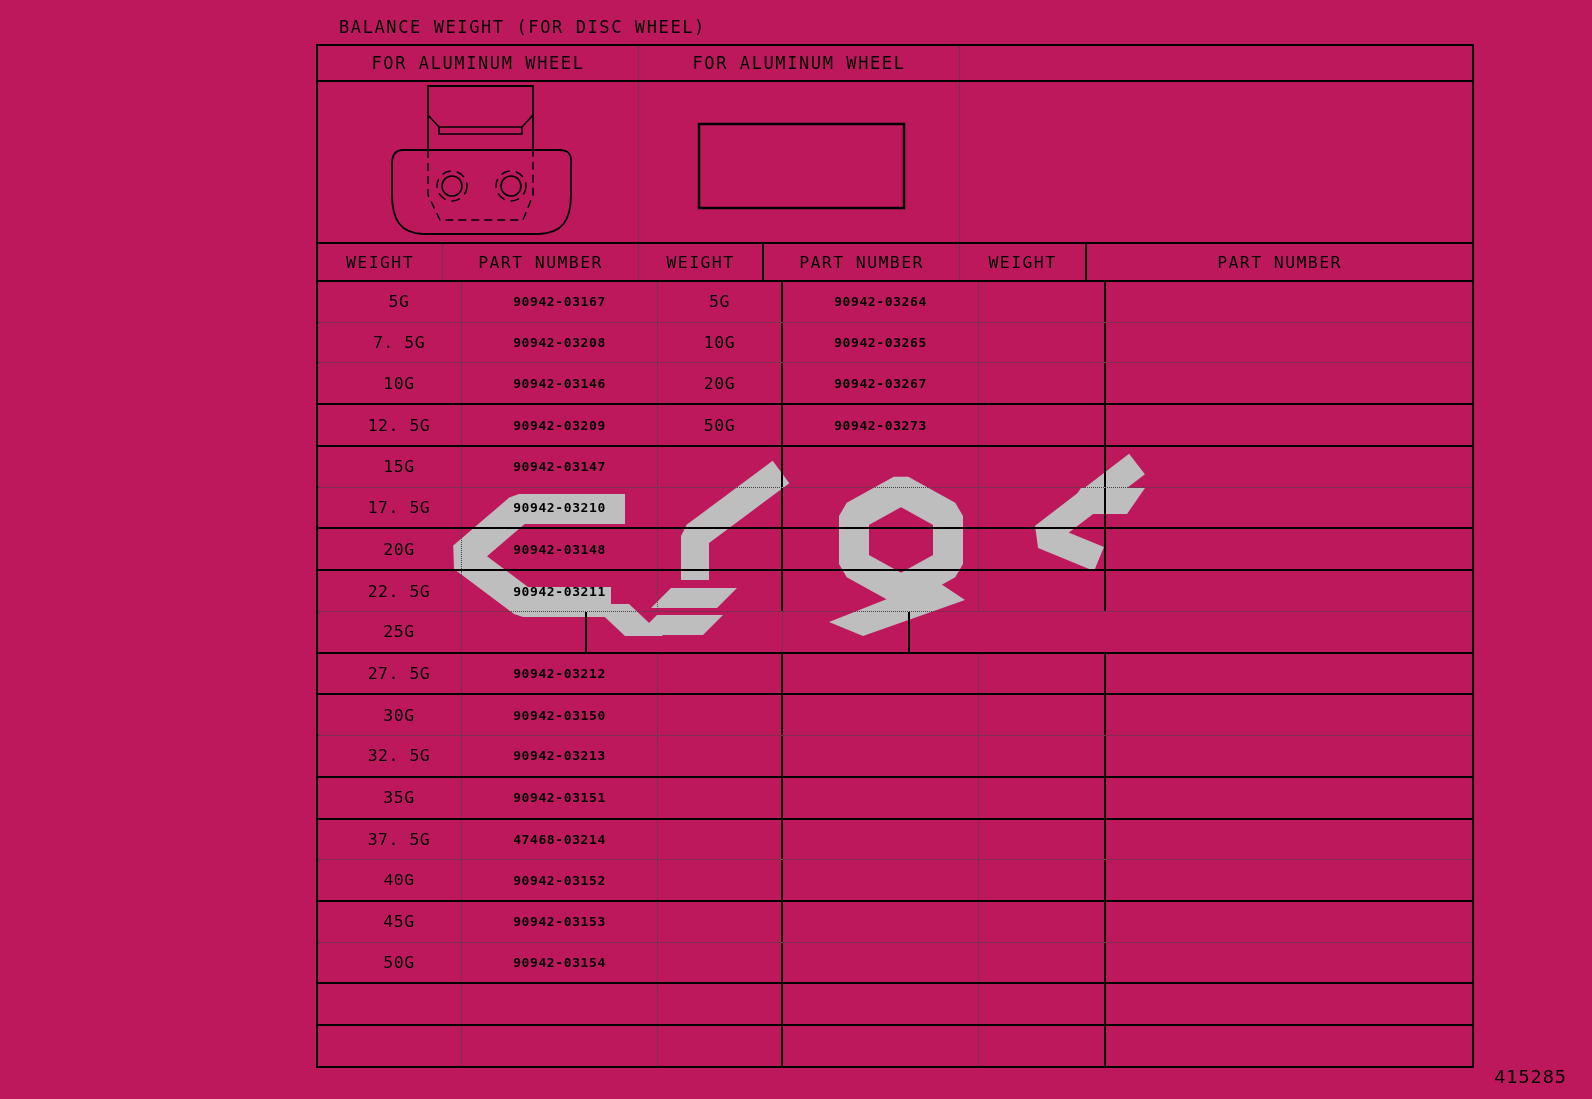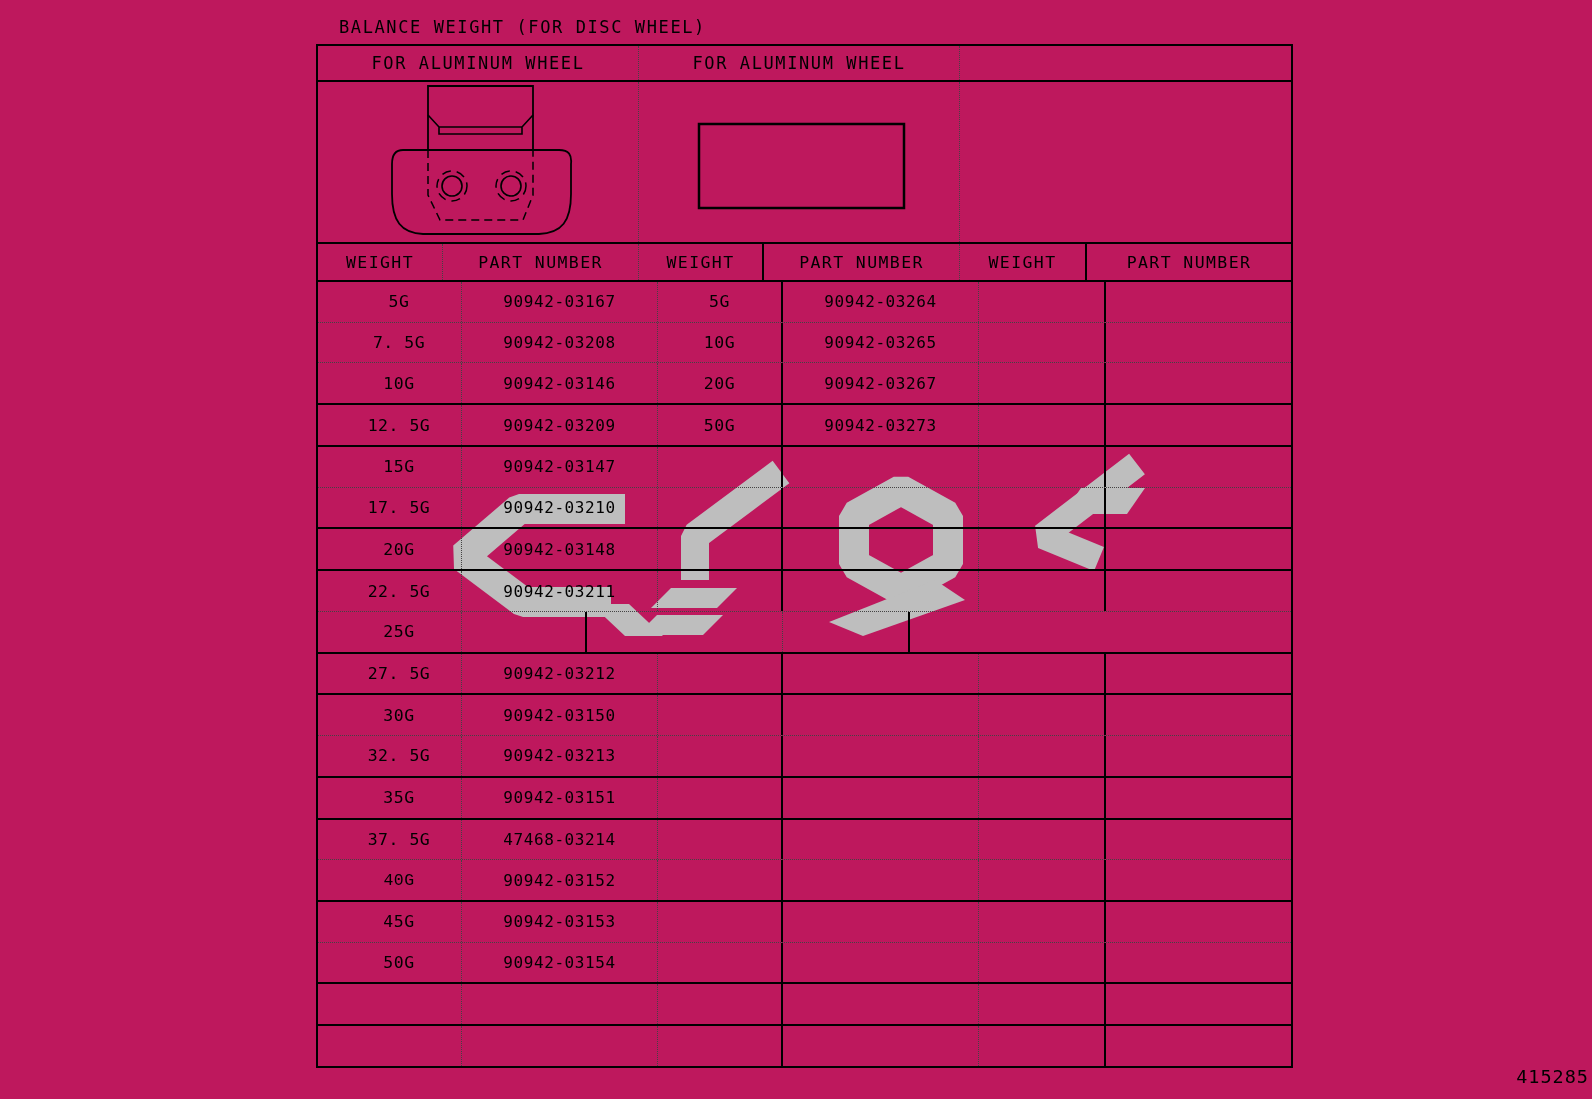--- a/index.html
+++ b/index.html
@@ -11,21 +11,21 @@
   .page { position:relative; width:1592px; height:1099px; background:#be185d; }
 
   .title {
     position:absolute; left:339px; top:17px;
     font-size:17px; letter-spacing:1.6px; white-space:pre; color:#000;
   }
 
   .watermark { position:absolute; left:443px; top:452px; z-index:1; }
 
   .tbl {
-    position:absolute; left:316px; top:44px; width:977px; height:1024px;
+    position:absolute; left:316px; top:44px; width:1158px; height:1024px;
     border:2px solid #000; box-sizing:border-box;
     display:flex; flex-direction:column; z-index:2; background:transparent;
   }
   .band { display:flex; flex:0 0 auto; box-sizing:border-box; }
   .band-groups   { height:36px;  border-bottom:2px solid #000; }
   .band-illus    { height:160px; }
   .band-colheads { height:38px;  border-top:2px solid #000; }
   .band-rows { flex:1 1 auto; display:flex; flex-direction:column; }
   .row { flex:1 1 0; display:flex; box-sizing:border-box;padding-left:19px; }
   .rsol { border-top:2px solid #000; }
@@ -34,24 +34,24 @@
   .cell {
     box-sizing:border-box; display:flex; align-items:center; justify-content:center;
     overflow:hidden; white-space:pre;
   }
   .vdot { border-right:1px dotted #444; }
   .vsol { border-right:2px solid #000; }
 
   .ghc { font-size:17px;   letter-spacing:1.6px; }
   .ch  { font-size:16.5px; letter-spacing:1.4px; }
   .cw  { font-size:16.5px; letter-spacing:0.5px; }
-  .cp  { font-size:16px; letter-spacing:0.6px; font-weight:normal; }
+  .cp  { font-size:13px; letter-spacing:0.6px; font-weight:bold; }
 
   .footer {
-    position:absolute; top:1066px; right:3px;
+    position:absolute; top:1066px; right:25px;
     font-size:18.5px; letter-spacing:1px; color:#000;
   }
 </style>
 </head>
 <body>
 
 <div class="page">
 
   <div class="title">BALANCE WEIGHT (FOR DISC WHEEL)</div>
 

